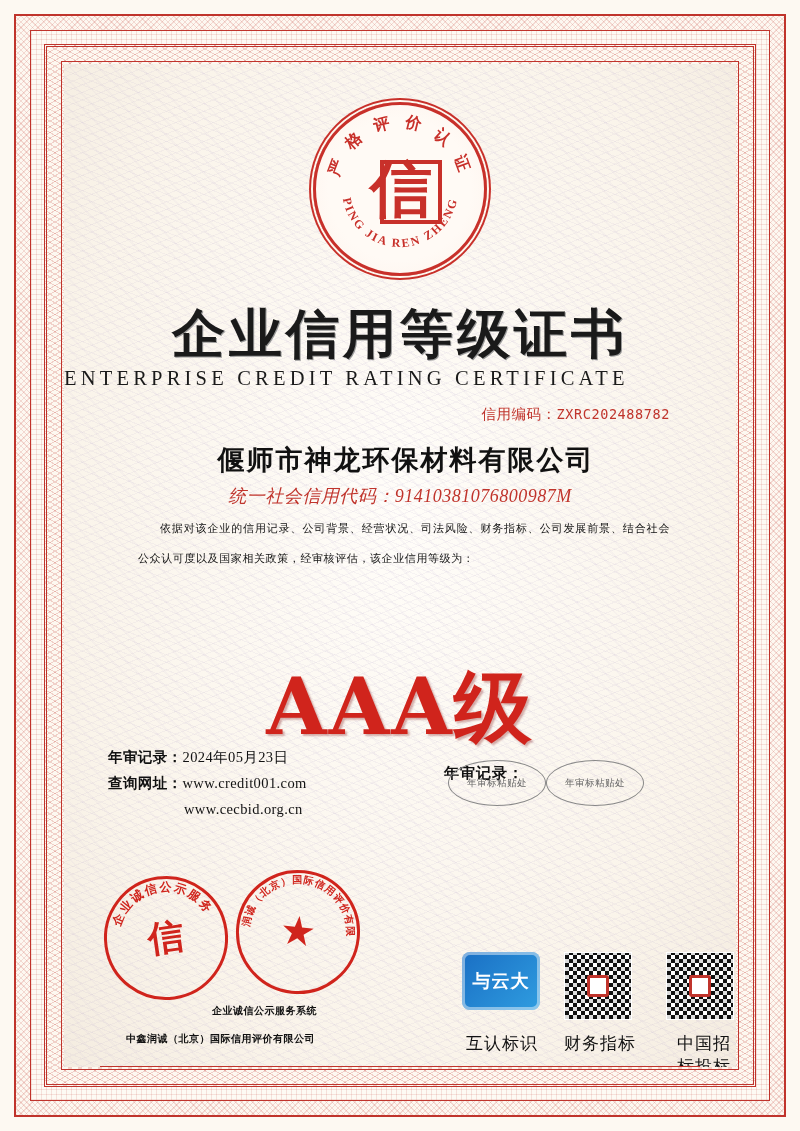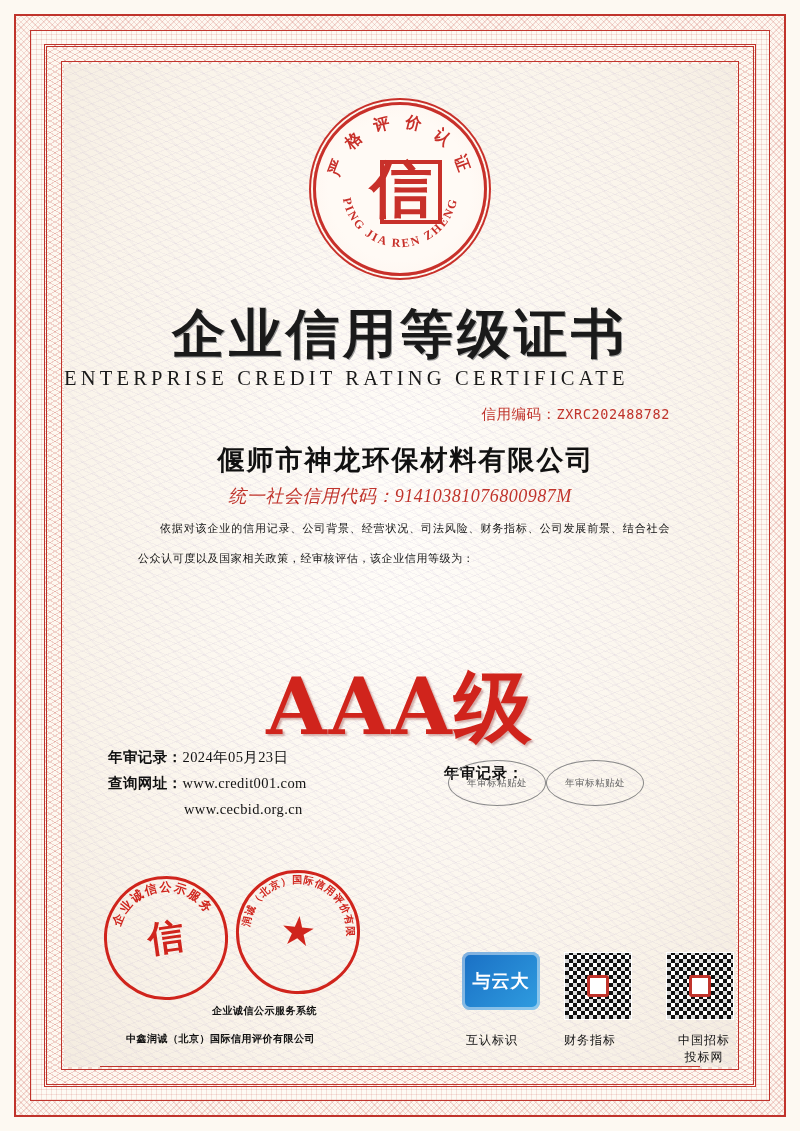--- a/index.html
+++ b/index.html
@@ -317,21 +317,21 @@
     position: absolute;
     left: 50%; top: 50%;
     transform: translate(-50%,-50%);
     width: 16px; height: 16px;
     background: #fff;
     border: 3px solid #c0342c;
     border-radius: 3px;
   }
   .qr-label {
     position: absolute;
-    font-size: 12px;
+    font-size: 17px;
     color: #111;
     letter-spacing: 1px;
     font-family: "DejaVu Serif", "Liberation Serif", serif;
   }
   .lbl-1 { left: 402px; top: 968px; }
   .lbl-2 { left: 500px; top: 968px; }
   .lbl-3 { left: 608px; top: 968px; text-align: center; }
 
   .footnote {
     position: absolute;

